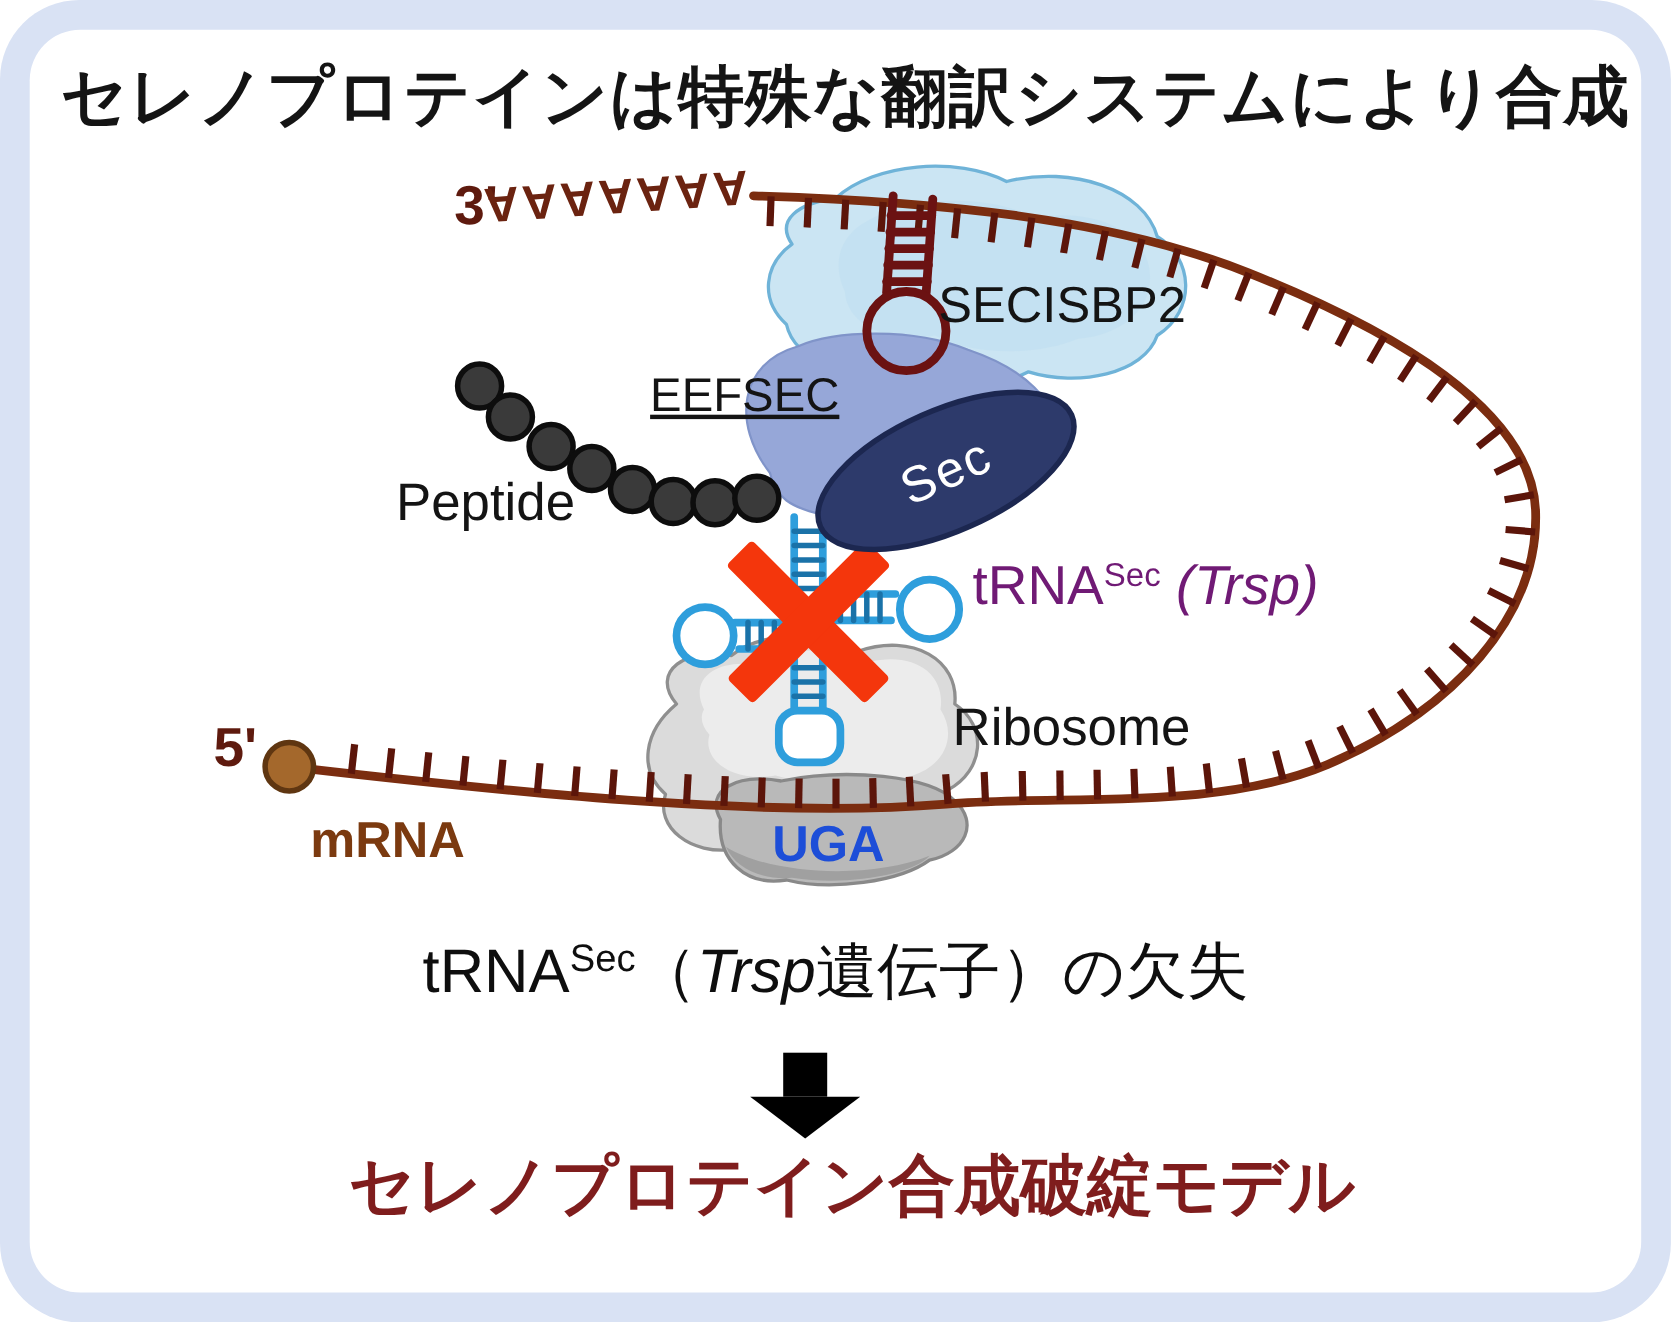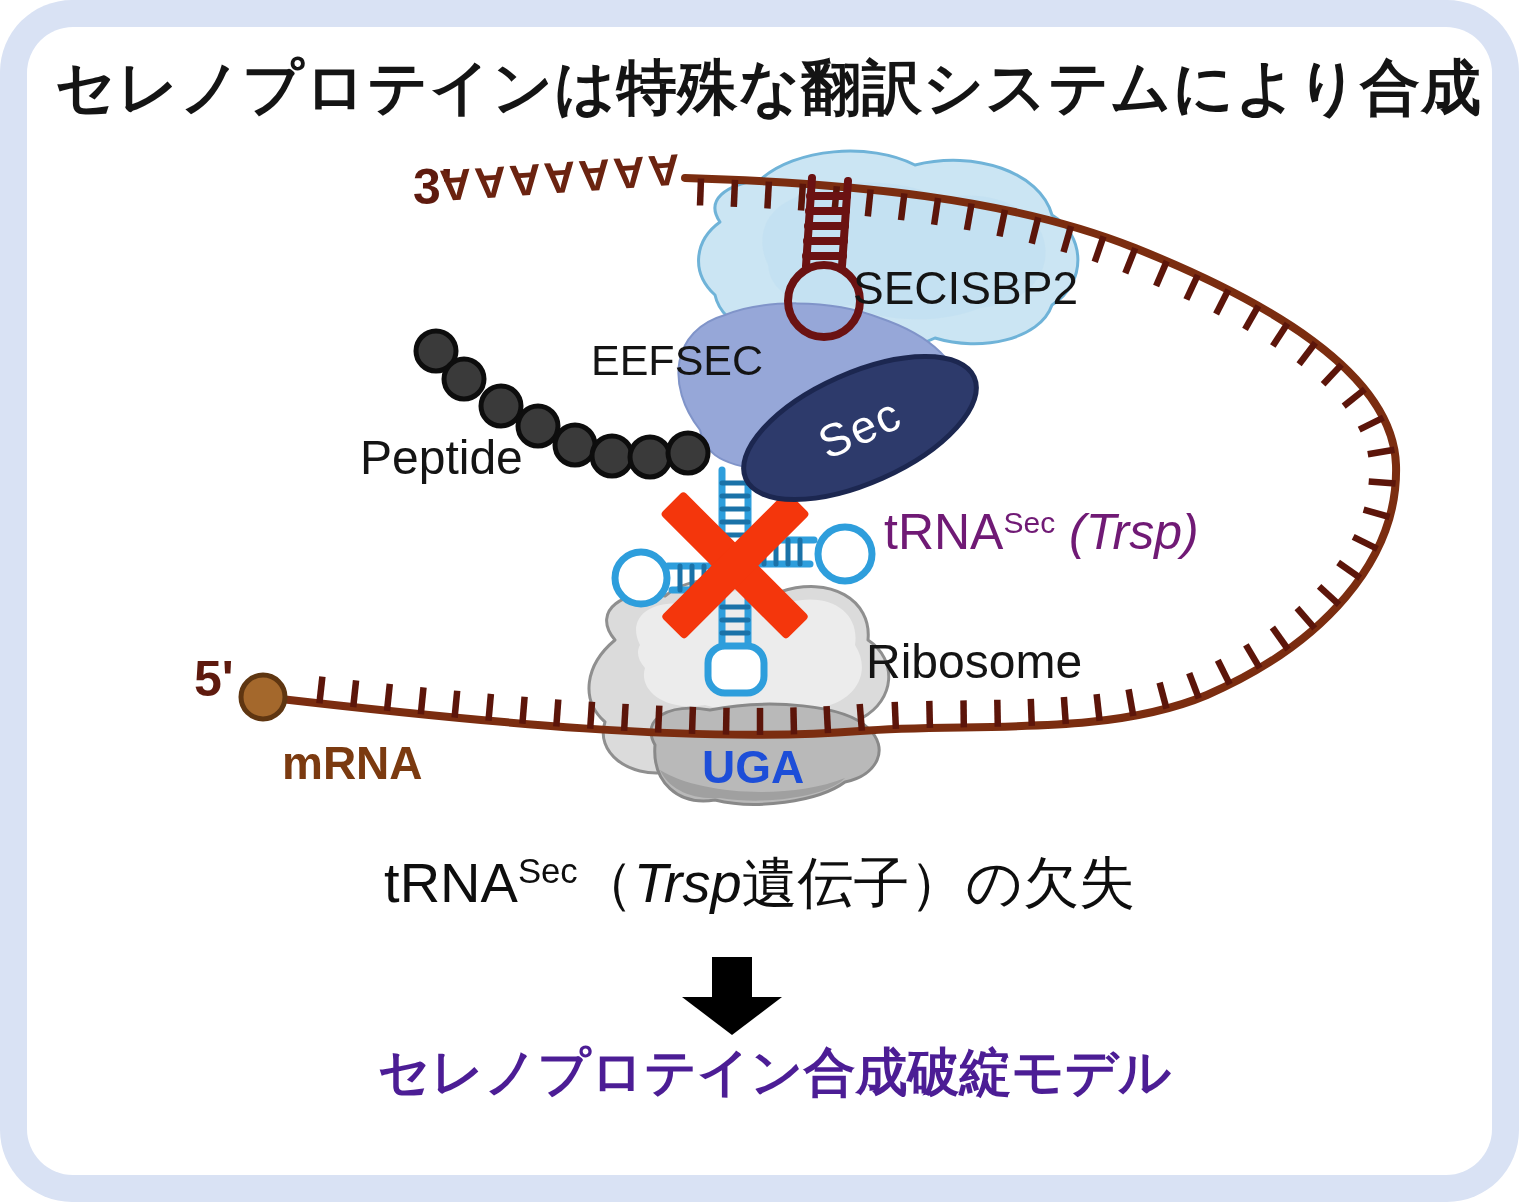--- a/index.html
+++ b/index.html
@@ -2,35 +2,35 @@
 <html><head>
 <meta charset="utf-8">
 <style>
   html,body{margin:0;padding:0;background:#ffffff;}
   body{width:1519px;height:1202px;font-family:"Liberation Sans","DejaVu Sans",sans-serif;}
   .frame{position:absolute;left:0;top:0;width:1519px;height:1202px;background:#D9E2F4;border-radius:72px;overflow:hidden;}
   .panel{position:absolute;left:27px;top:27px;right:27px;bottom:27px;background:#ffffff;border-radius:46px;}
   .title{position:absolute;left:0;right:0;top:48px;text-align:center;font-size:60px;font-weight:600;color:#141414;letter-spacing:1px;margin-left:18px;}
   svg.diagram{position:absolute;left:0;top:0;width:1519px;height:1202px;}
   .lbl{position:absolute;font-size:46px;font-weight:500;color:#141414;white-space:nowrap;}
-  .lbl-secisbp2{left:853px;top:250px;margin-top:11px;}
-  .lbl-eefsec{left:591px;top:336px;font-size:43px;}
+  .lbl-secisbp2{left:853px;top:250px;}
+  .lbl-eefsec{left:591px;top:336px;font-size:43px;text-decoration:underline;}
   .lbl-peptide{left:360px;top:430px;font-size:48px;font-weight:400;}
   .lbl-ribosome{left:866px;top:618px;font-size:48px;font-weight:400;margin-top:16px;}
   .lbl-uga{left:702px;top:740px;font-weight:800;color:#1d4ed8;}
   .lbl-mrna{left:282px;top:736px;font-weight:600;color:#7B3A10;}
   .lbl-5p{left:194px;top:650px;font-size:50px;font-weight:700;color:#5E1A0E;}
   .lbl-3p{left:413px;top:158px;font-size:50px;font-weight:700;color:#5E1A0E;}
   .lbl-polya{left:458px;top:152px;width:222px;text-align:center;font-size:44px;font-weight:700;letter-spacing:3px;color:#6B2310;transform:rotate(176deg);}
   .lbl-trna{left:884px;top:503px;font-size:50px;color:#701a75;}
   .sup{font-size:0.60em;vertical-align:0.55em;}
   .it{font-style:italic;}
   .caption1{position:absolute;left:0;right:0;top:846px;text-align:center;font-size:56px;font-weight:500;color:#0E0E0E;}
   .caption1 .sup{font-size:0.62em;vertical-align:0.55em;}
-  .caption2{position:absolute;left:0;right:0;top:1038px;text-align:center;font-size:52px;font-weight:600;color:#4c1d95;margin-left:30px;}
+  .caption2{position:absolute;left:0;right:0;top:1038px;text-align:center;font-size:60px;font-weight:600;color:#7f1d1d;margin-left:30px;}
   .arrow{position:absolute;left:682px;top:957px;width:100px;height:78px;}
   .arrow .stem{width:40px;height:40px;background:#000;margin-left:30px;}
   .arrow .head{width:0;height:0;border-left:50px solid transparent;border-right:50px solid transparent;border-top:38px solid #000;}
 </style>
 </head>
 <body>
 
 <div class="frame">
   <div class="panel"></div>
 

